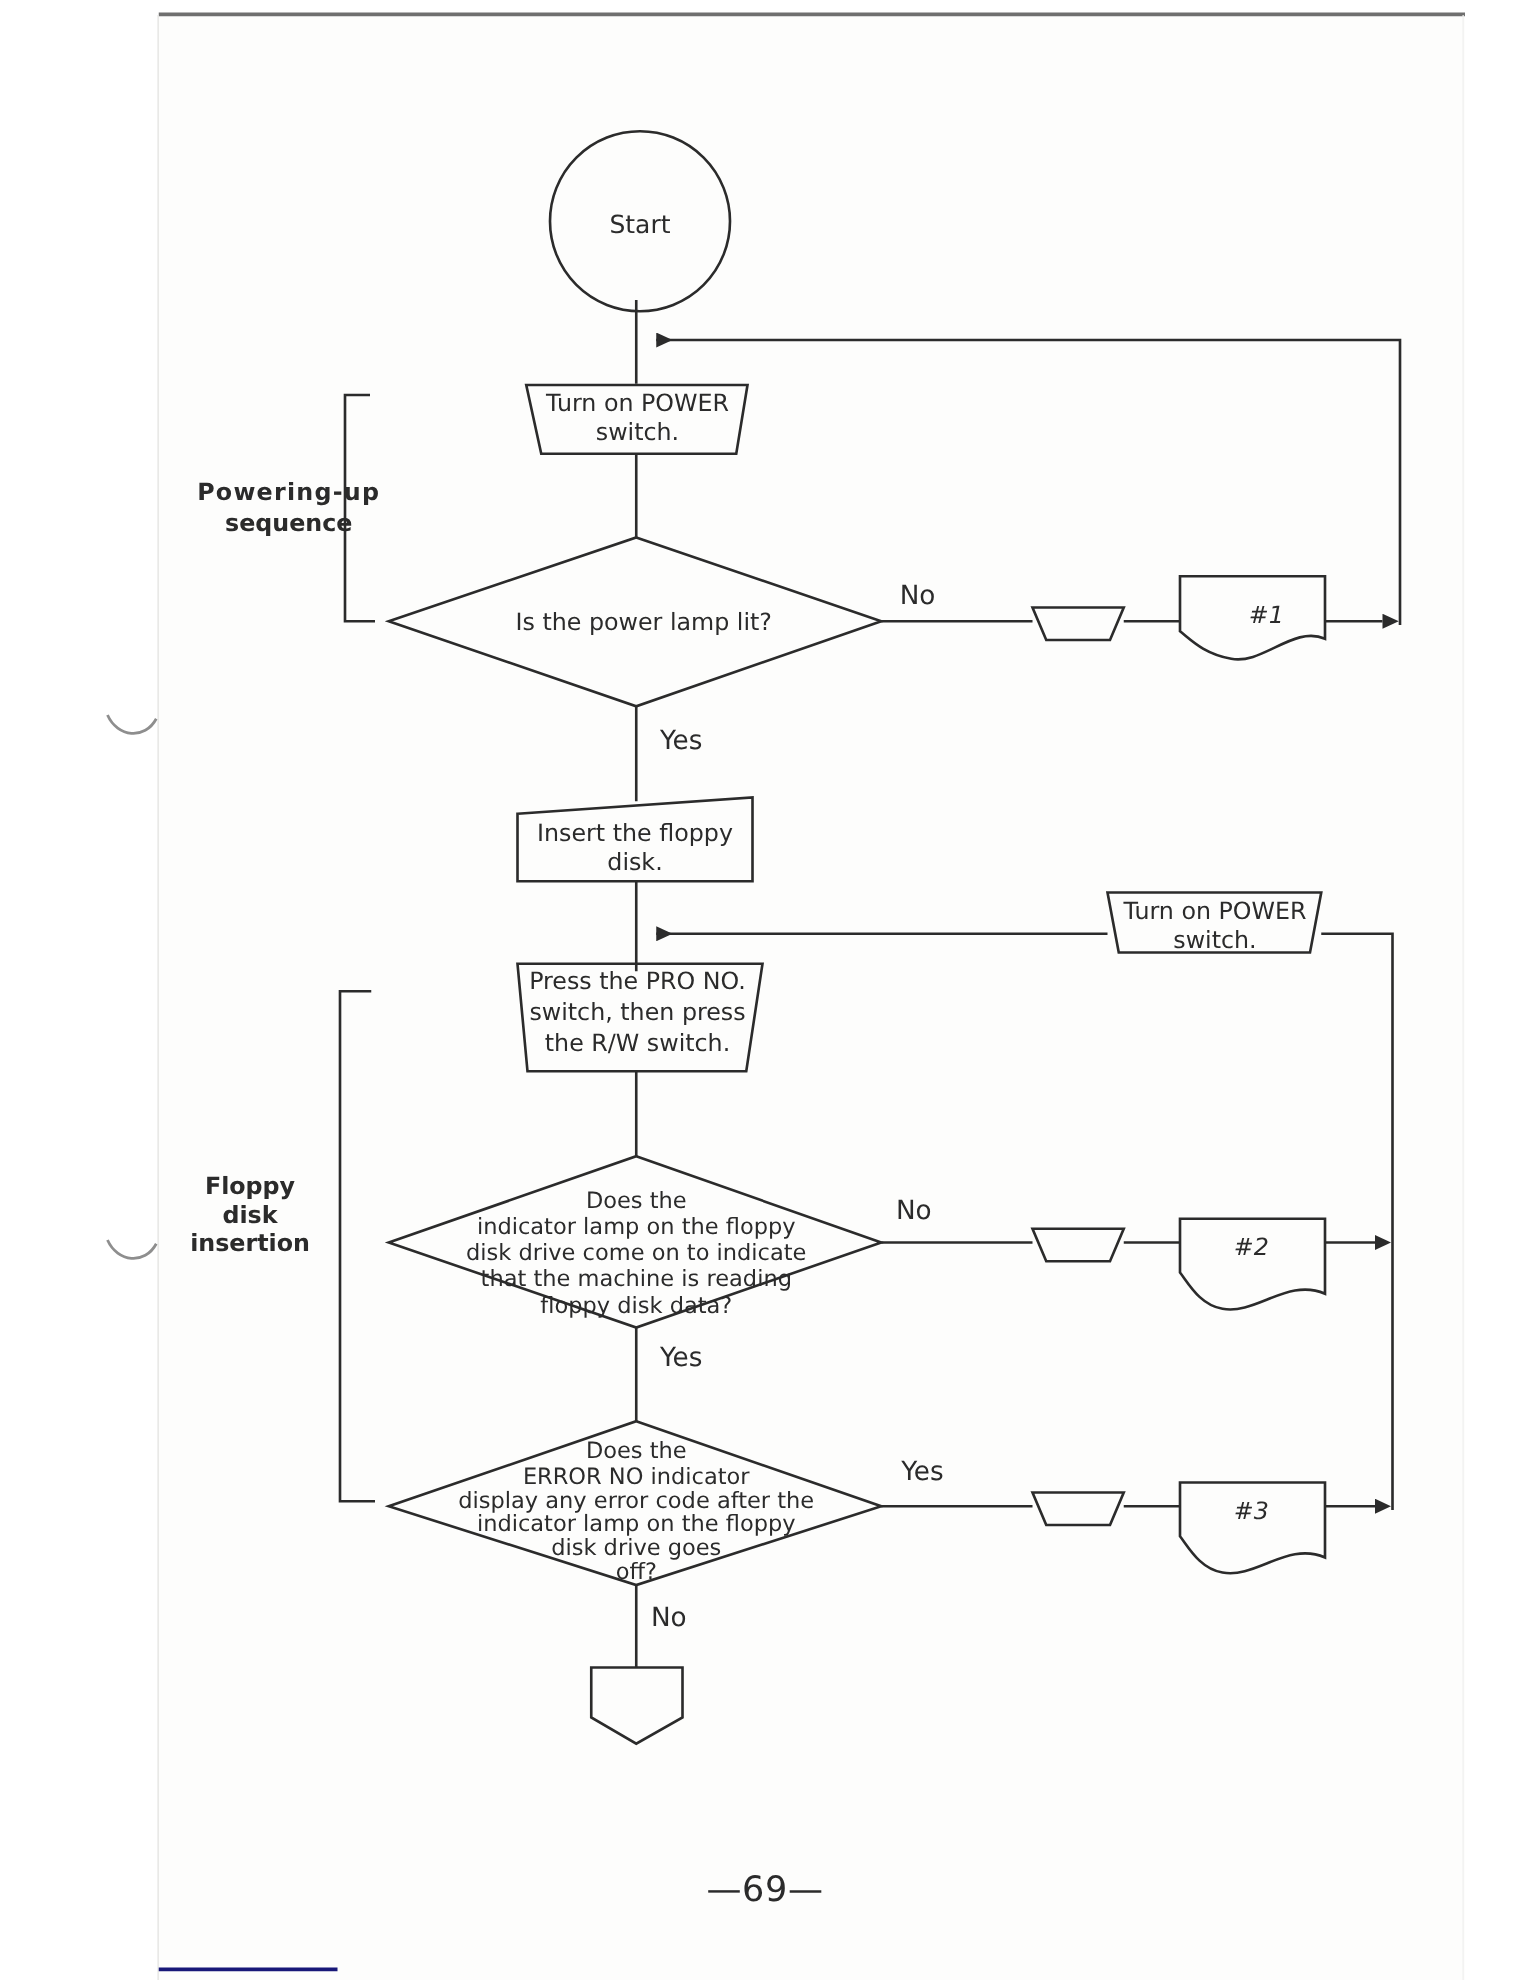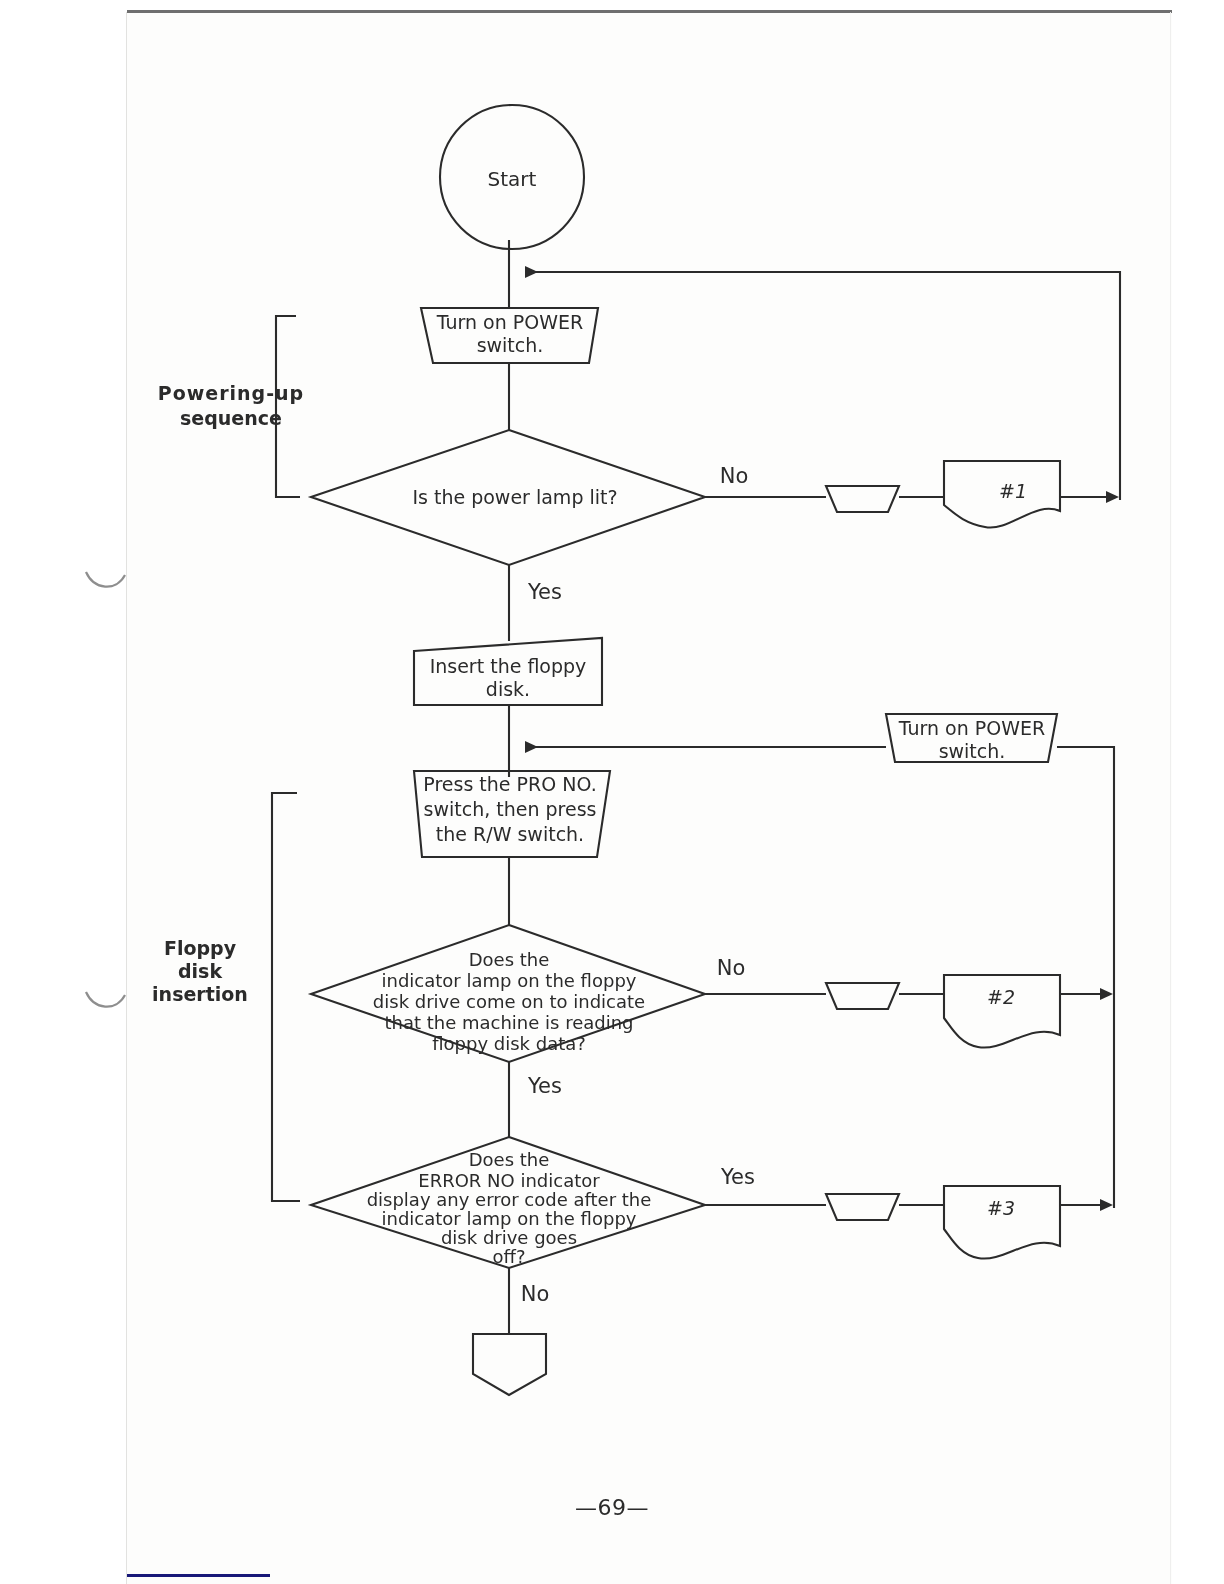--- a/index.html
+++ b/index.html
@@ -61,21 +61,21 @@
     position: absolute;
     left: 0;
     top: 0;
   }
   .page-number {
     position: absolute;
     left: 0;
     top: 1495px;
     width: 1224px;
     text-align: center;
-    font-size: 22px;
+    font-size: 28px;
     color: #2b2b2b;
     letter-spacing: 0.5px;
   }
 </style>
 </head>
 <body>
 
 <div id="page">
 
   <div id="sheet"></div>

